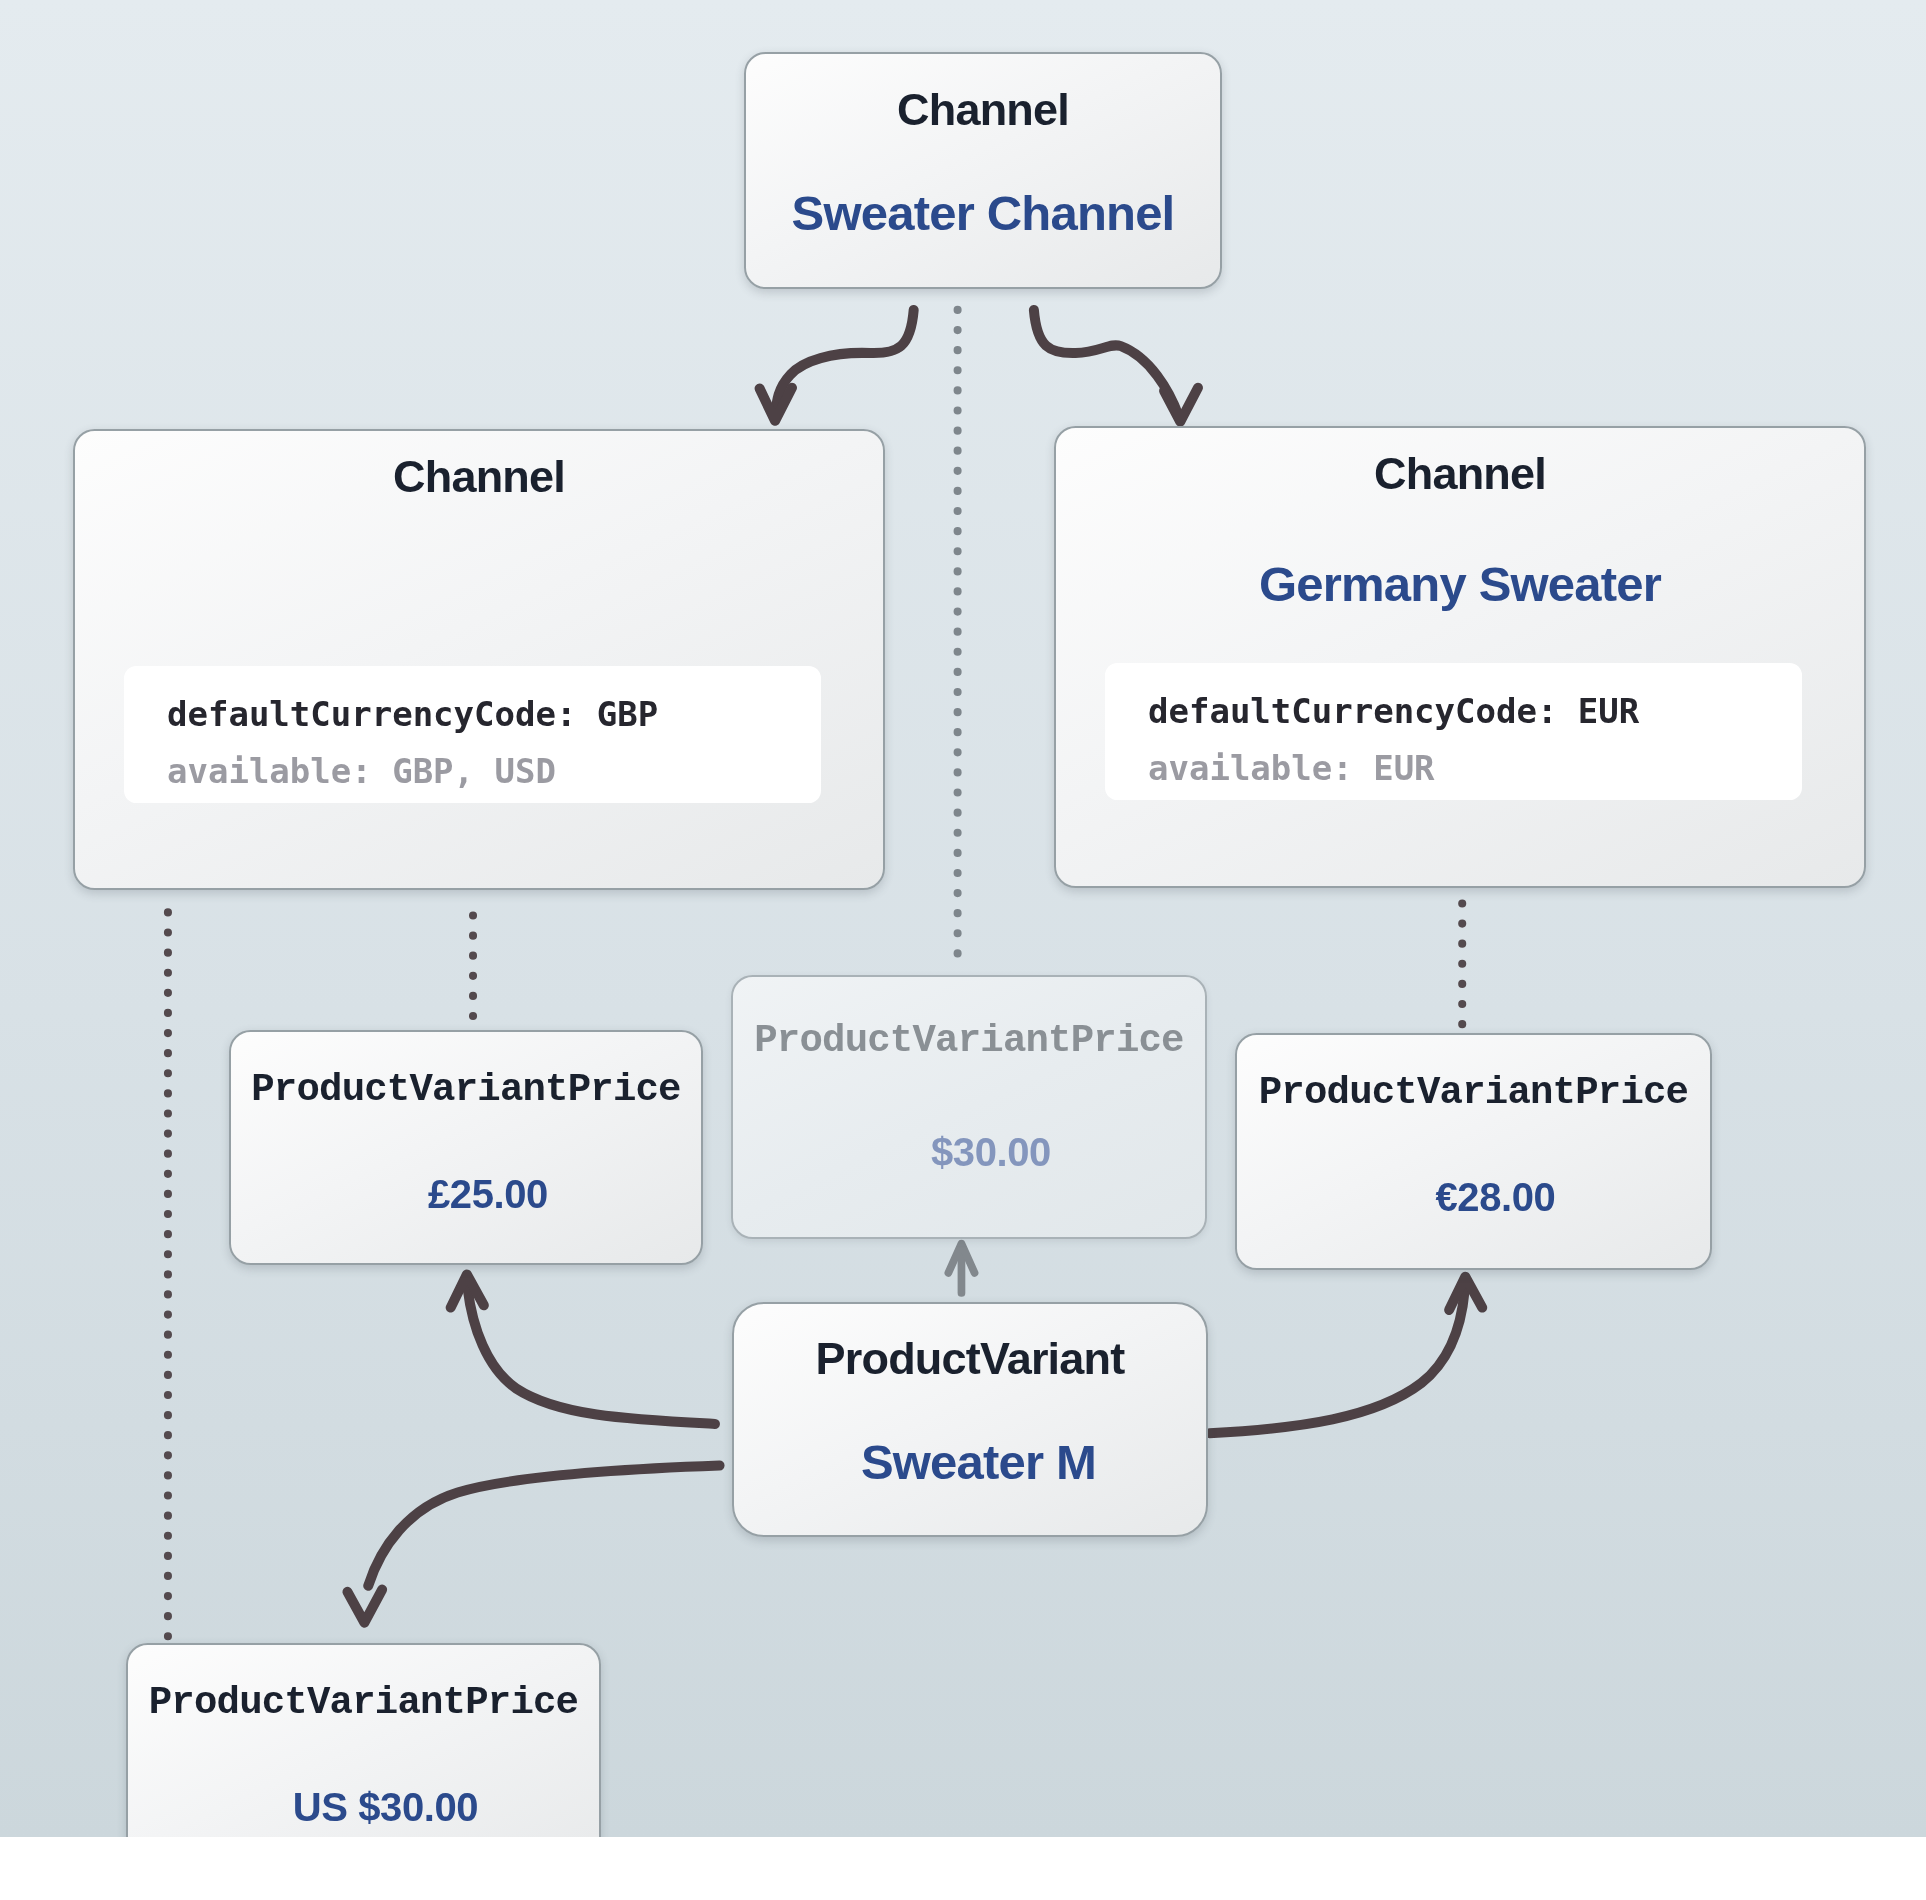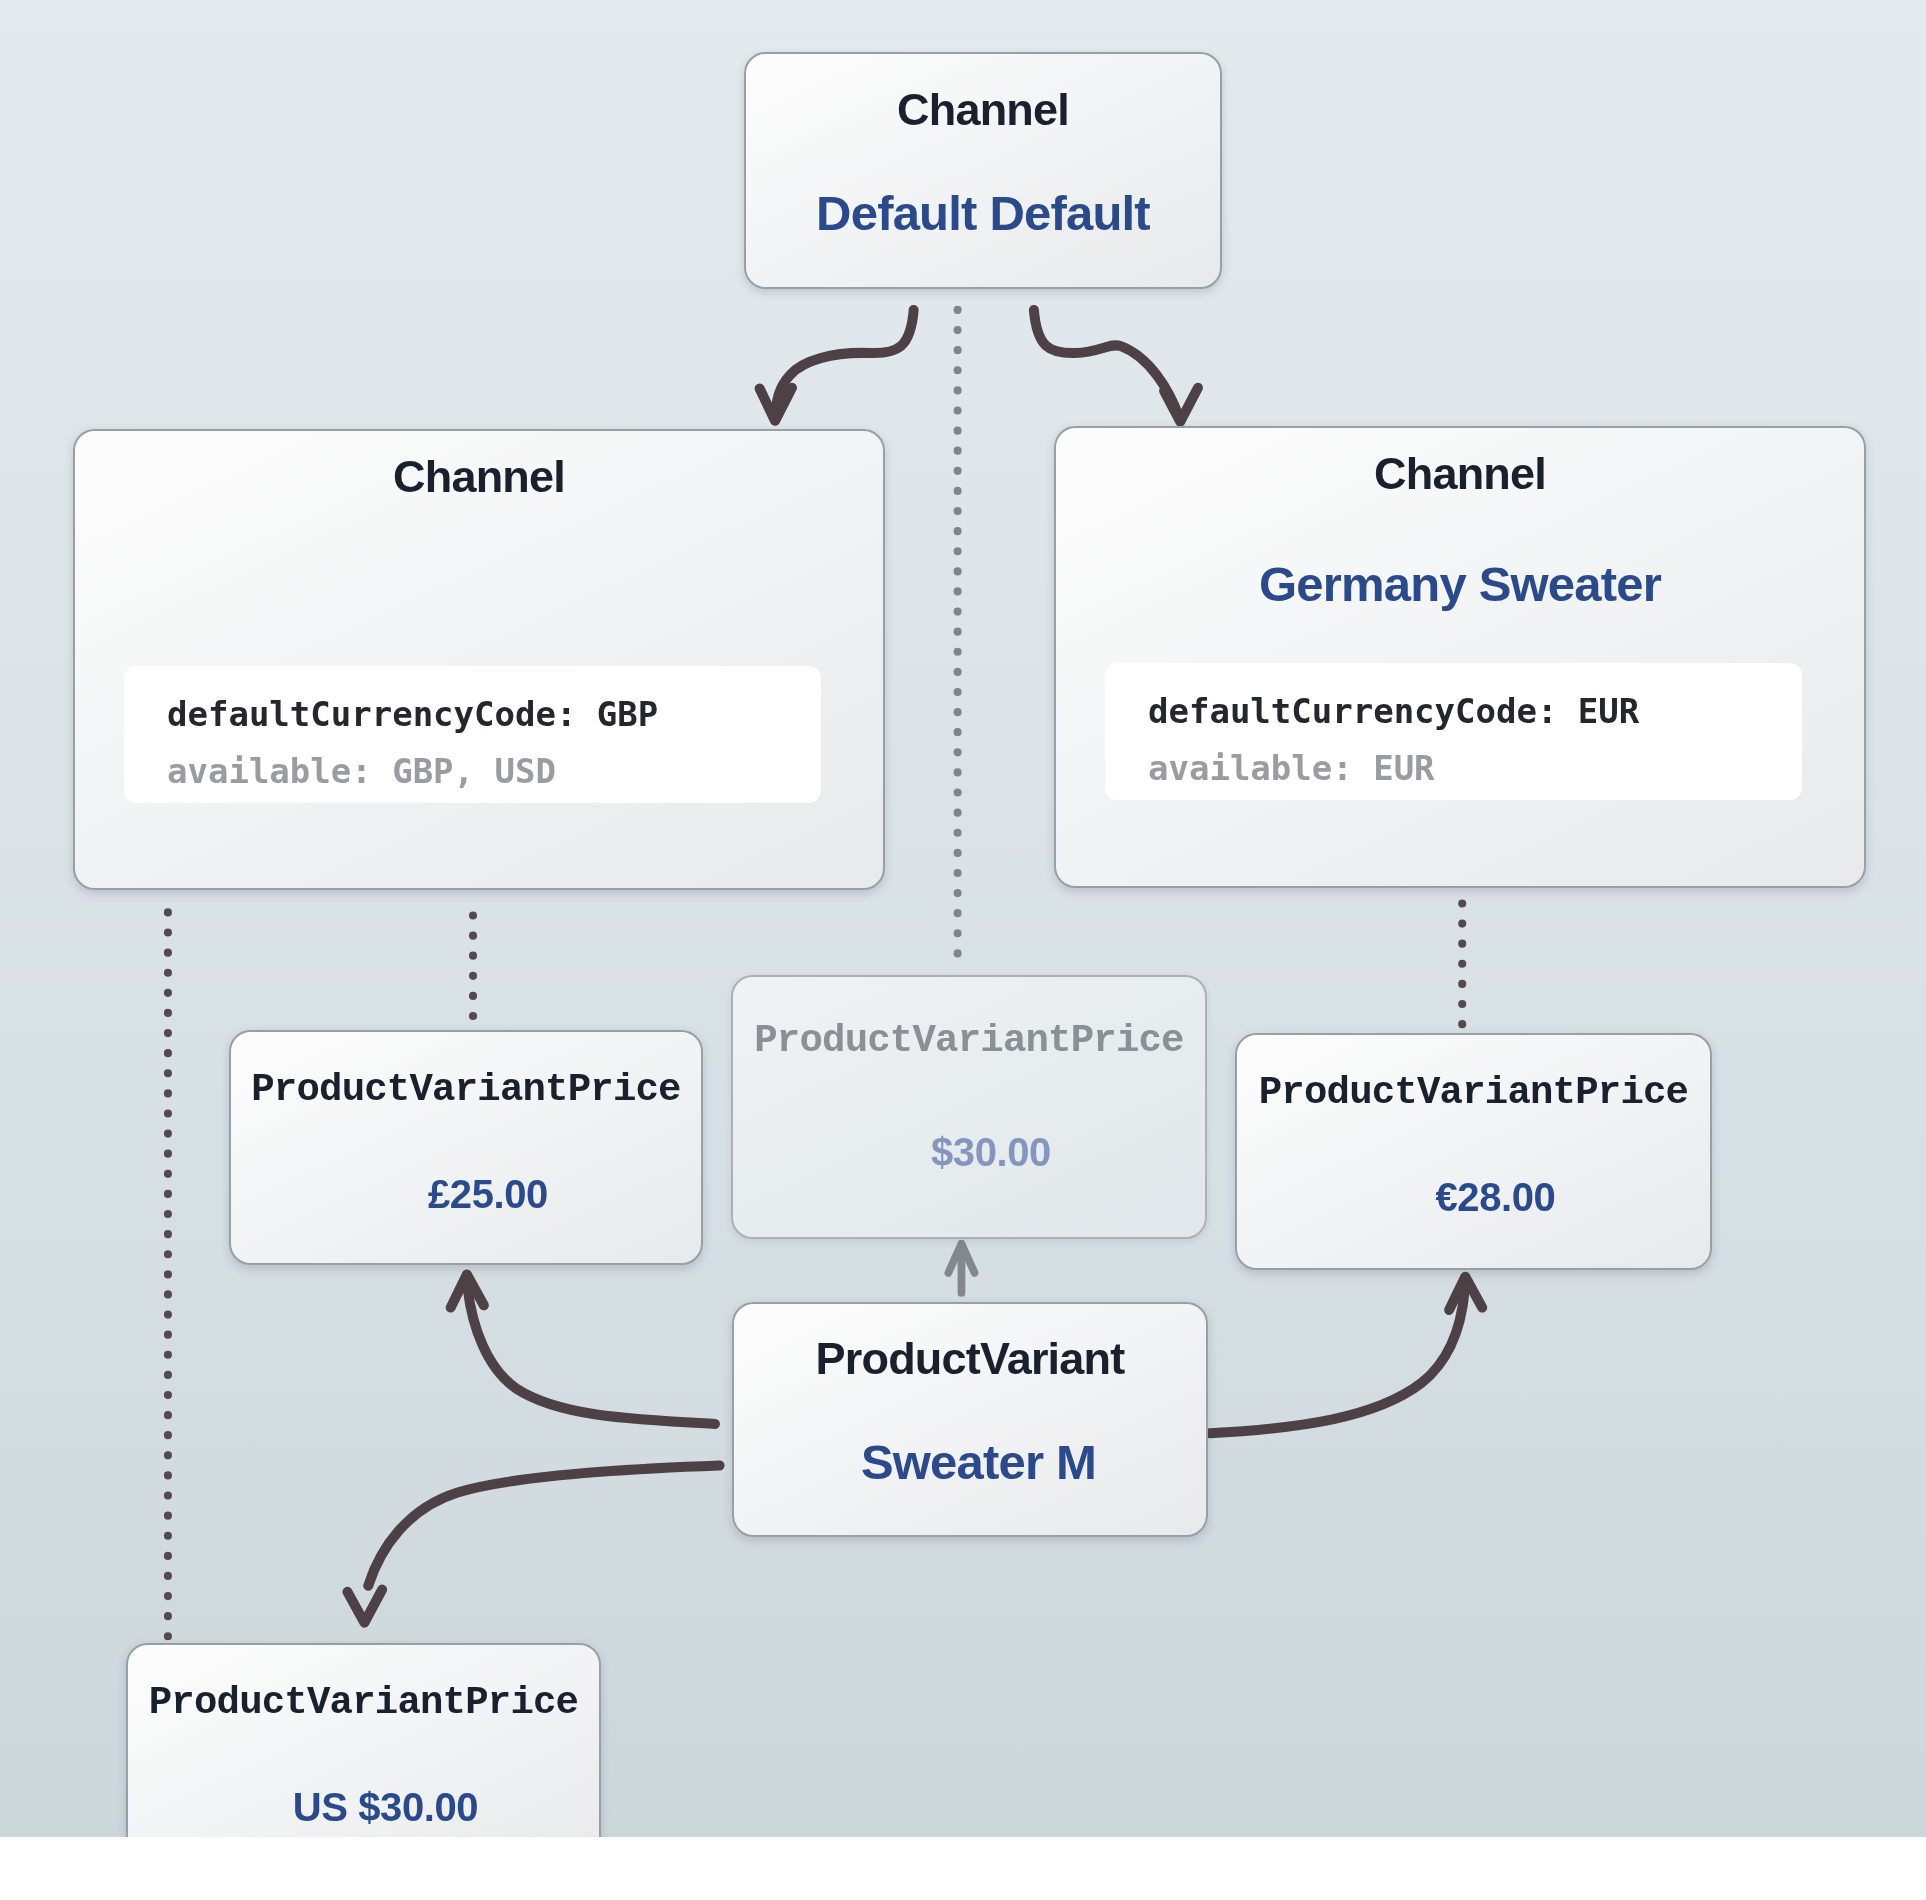--- a/index.html
+++ b/index.html
@@ -90,21 +90,21 @@
 
     <path class="arrow" d="M1570,1860 C1688,1854 1786,1840 1845,1795 C1884,1764 1897,1720 1901,1676"></path>
     <path class="arrow" d="M1881,1700 L1902,1657 L1924,1697"></path>
 
     <path class="arrow-gray" d="M1248,1678 L1248,1624"></path>
     <path class="arrow-gray" d="M1231,1652 L1248,1614 L1265,1652"></path>
   </svg>
 
   <div class="box default" style="left:744px;top:52px;width:474px;height:233px;">
     <div class="box-title">Channel</div>
-    <div class="box-name">Default Default</div>
+    <div class="box-name">Sweater Channel</div>
   </div>
 
   <div class="box big" style="left:73px;top:429px;width:808px;height:457px;">
     <div class="box-title">Channel</div>
     <div class="code-box">
       <div class="code-line1">defaultCurrencyCode: GBP</div>
       <div class="code-line2">available: GBP, USD</div>
     </div>
   </div>
 
@@ -125,21 +125,21 @@
   <div class="box price" style="left:229px;top:1030px;width:470px;height:231px;">
     <div class="price-title">ProductVariantPrice</div>
     <div class="price-value">£25.00</div>
   </div>
 
   <div class="box price" style="left:1235px;top:1033px;width:473px;height:233px;">
     <div class="price-title">ProductVariantPrice</div>
     <div class="price-value">€28.00</div>
   </div>
 
-  <div class="box pv" style="left:732px;top:1302px;width:472px;height:231px;">
+  <div class="box pv" style="left:732px;top:1302px;width:472px;height:231px;border-radius:32px;">
     <div class="box-title">ProductVariant</div>
     <div class="box-name">Sweater M</div>
   </div>
 
   <div class="box price" style="left:126px;top:1643px;width:471px;height:236px;">
     <div class="price-title">ProductVariantPrice</div>
     <div class="price-value">US $30.00</div>
   </div>
 
 </div>

